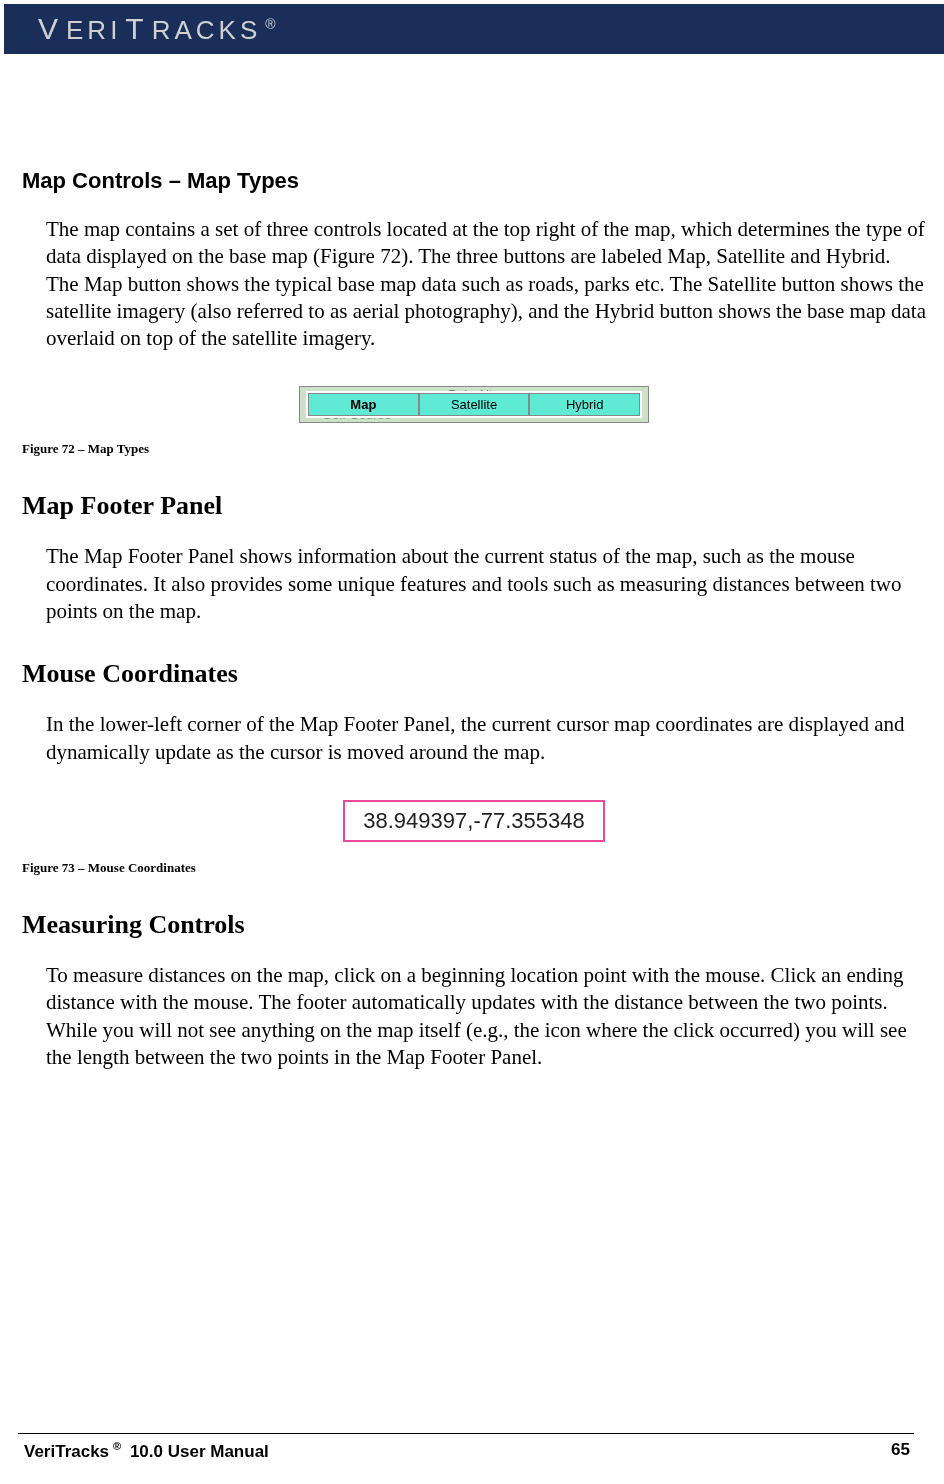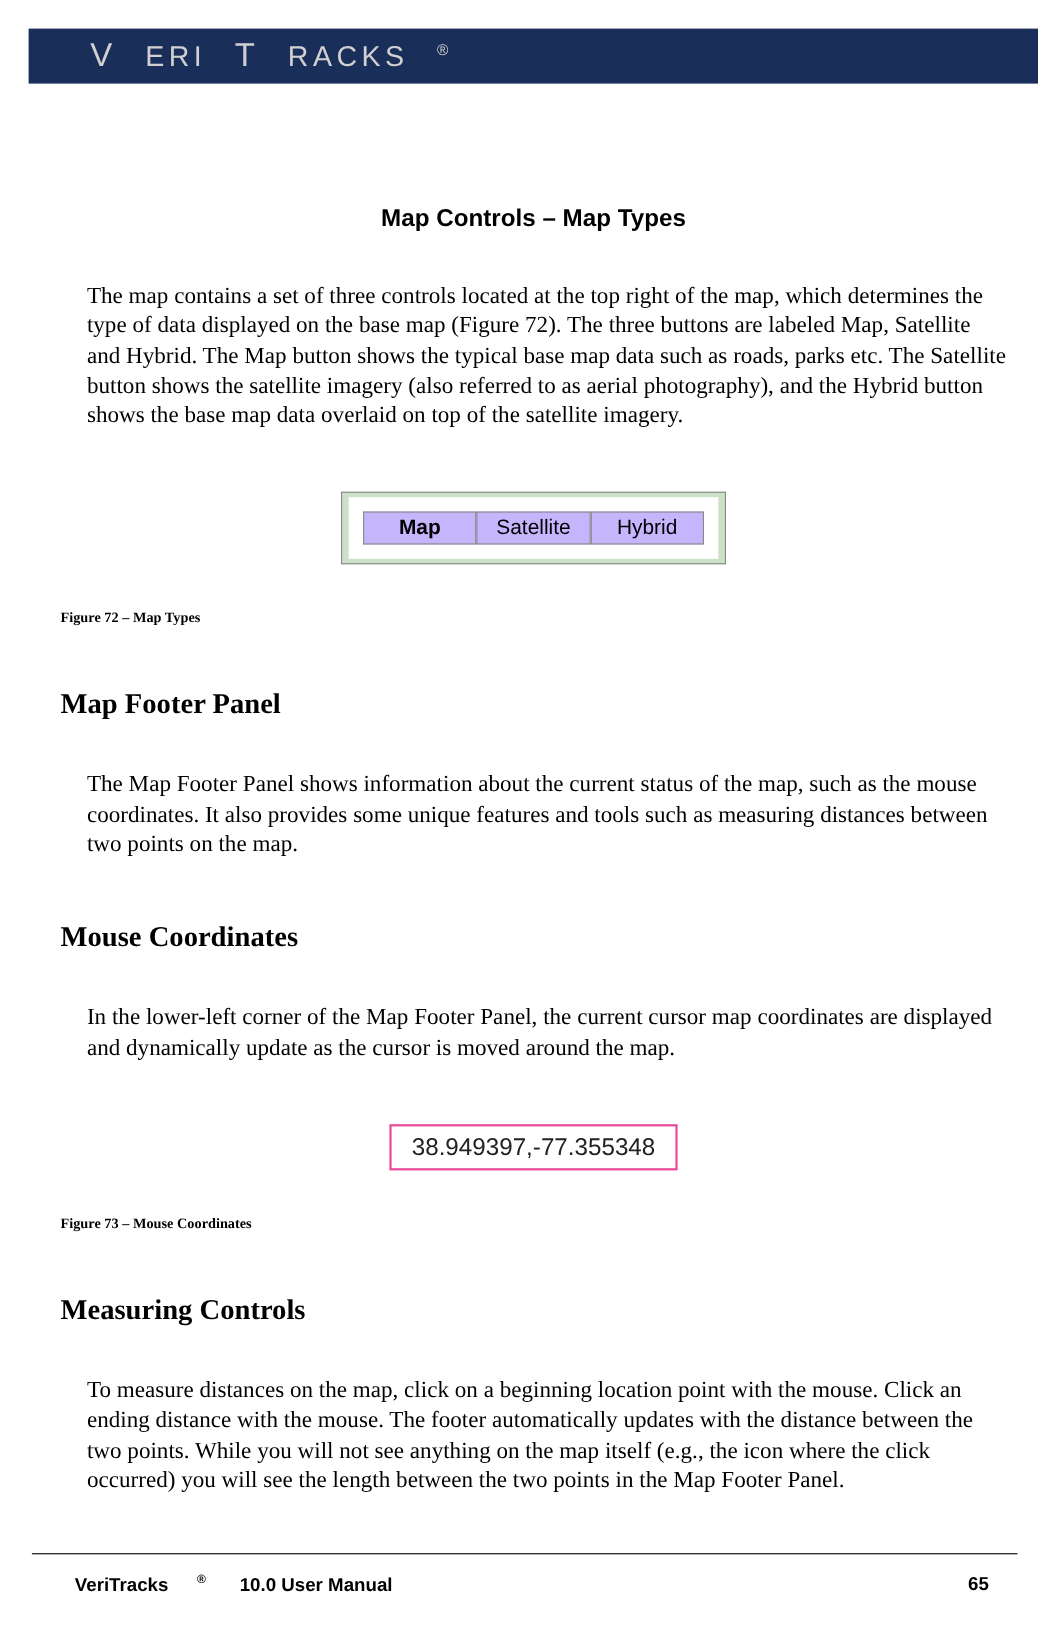--- a/index.html
+++ b/index.html
@@ -1,15 +1,15 @@
 <!DOCTYPE html>
 <html><head>
   <meta charset="utf-8">
   <style>
-    * { margin: 0; padding: 13px; box-sizing: border-box; }
+    * { margin: 0; padding: 2px; box-sizing: border-box; }
     body {
       width: 944px;
       height: 1484px;
       background: #ffffff;
       font-family: "Times New Roman", Times, serif;
       position: relative;
     }
     .header-bar {
       height: 50px;
       background: #1a2e5a;
@@ -26,22 +26,21 @@
     }
     .logo .v { font-size: 30px; font-weight: 400; }
     .logo .reg { font-size: 14px; vertical-align: super; letter-spacing: 0; }
     .content {
       padding: 70px 16px 0 16px;
     }
     .section-heading {
       font-family: Arial, Helvetica, sans-serif;
       font-weight: bold;
       font-size: 22px;
-      margin: 26px 0 18px 0;
-      text-align: center;
+      margin: 42px 0 18px 0;
     }
     .sub-heading {
       font-family: Liberation Serif, serif;
       font-weight: bold;
       font-size: 26px;
       margin: 30px 0 18px 0;
     }
     .body-text {
       font-size: 21px;
       line-height: 1.3;
@@ -82,24 +81,24 @@
       position: relative;
       z-index: 1;
       display: flex;
       margin: 0 6px;
       background: #fff;
     }
     .map-btn {
       flex: 1;
       text-align: center;
       font-family: Arial, sans-serif;
-      font-size: 19px;
+      font-size: 13px;
       padding: 3px 0;
       border: 1px solid #888;
-      background: #c4b5fd;
+      background: #5eead4;
     }
     .map-btn.active { font-weight: bold; }
     .figure-caption {
       font-family: "Times New Roman", serif;
       font-weight: bold;
       font-size: 13px;
       margin: 14px 0 30px 0;
     }
     .coord-box {
       display: inline-block;

